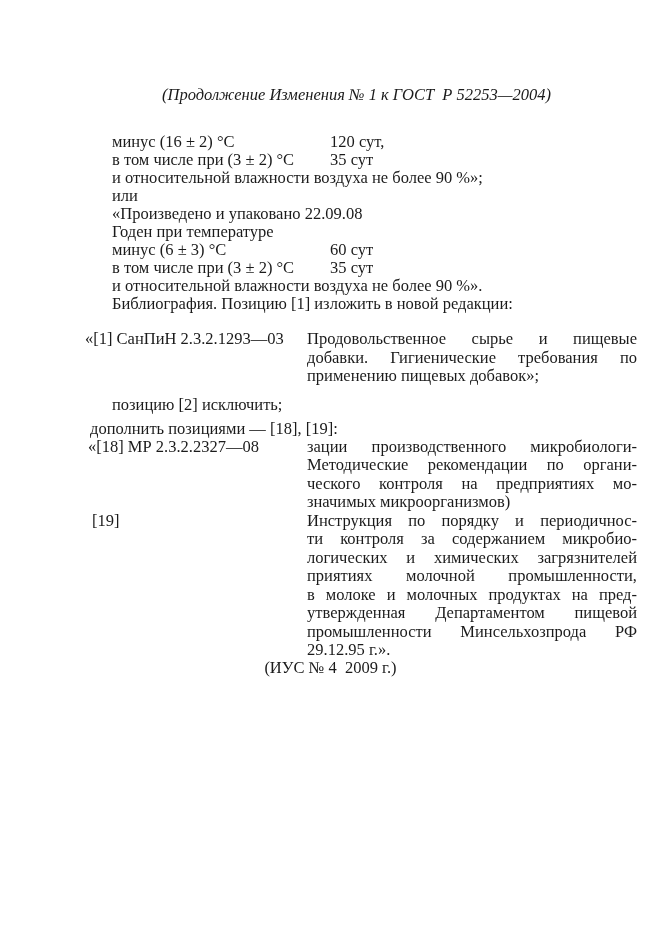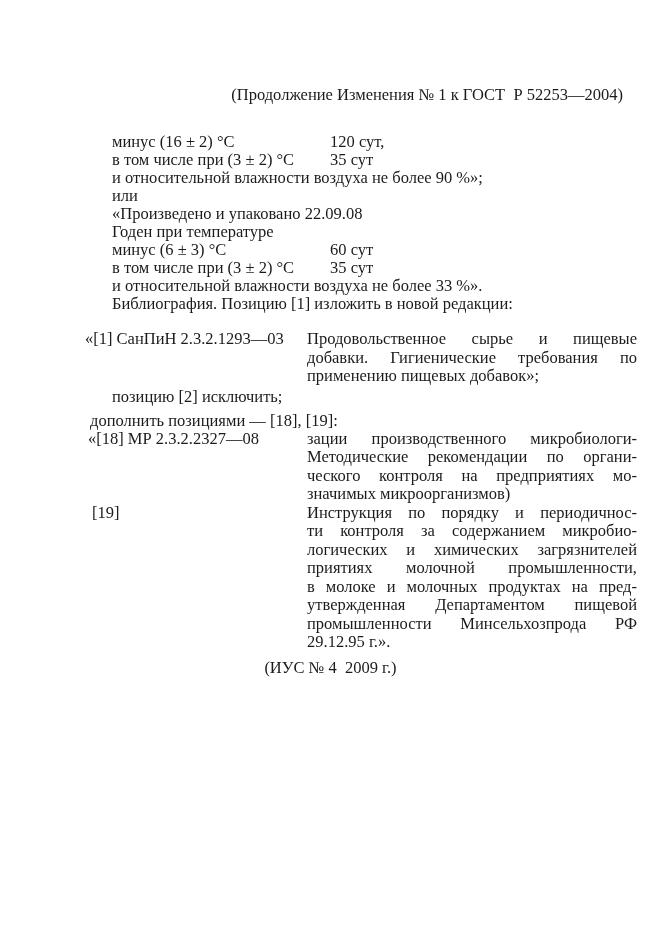--- a/index.html
+++ b/index.html
@@ -17,32 +17,33 @@
     overflow: hidden;
   }
   .content {
     position: absolute;
     left: 90px;
     top: 86px;
     width: 547px;
     font-size: 16.5px;
   }
   .header {
-    text-align: right;
+    font-style: italic;
+    text-align: center;
     padding-right: 14px;
     white-space: pre;
     line-height: 18px;
   }
   .line { line-height: 18px; }
   .indent { padding-left: 22px; }
   .sec1 { margin-top: 29px; }
   .trow { display: flex; }
   .tlabel { width: 218px; flex: 0 0 218px; }
   .tvalue { white-space: pre; }
-  .m2 { margin-top: 2px; }
+  .m2 { margin-top: 10px; }
   .m6 { margin-top: 6px; }
   
   .bentry {
     display: flex;
     line-height: 18.5px;
   }
   .bentry.e1  { margin-left: -5px; margin-top: 17px; }
   .bentry.e18 { margin-left: -2px; }
   .bentry.e19 { margin-left: 2px; }
   .e1  .elabel { width: 222px; flex: 0 0 222px; }
@@ -90,21 +91,21 @@
       <div class="line indent">«Произведено и упаковано 22.09.08</div>
       <div class="line indent">Годен при температуре</div>
       <div class="line indent trow">
         <span class="tlabel">минус (6 ± 3) °С</span>
         <span class="tvalue">60 сут</span>
       </div>
       <div class="line indent trow">
         <span class="tlabel">в том числе при (3 ± 2) °С</span>
         <span class="tvalue">35 сут</span>
       </div>
-      <div class="line indent">и относительной влажности воздуха не более 33 %».</div>
+      <div class="line indent">и относительной влажности воздуха не более 90 %».</div>
     </div>
 
     <div class="line indent">Библиография. Позицию [1] изложить в новой редакции:</div>
 
     <div class="bentry e1">
       <div class="elabel">«[1] СанПиН 2.3.2.1293—03</div>
       <div class="edesc">
         <div class="dline jline">Продовольственное сырье и пищевые</div>
         <div class="dline jline">добавки. Гигиенические требования по</div>
         <div class="dline">применению пищевых добавок»;</div>

